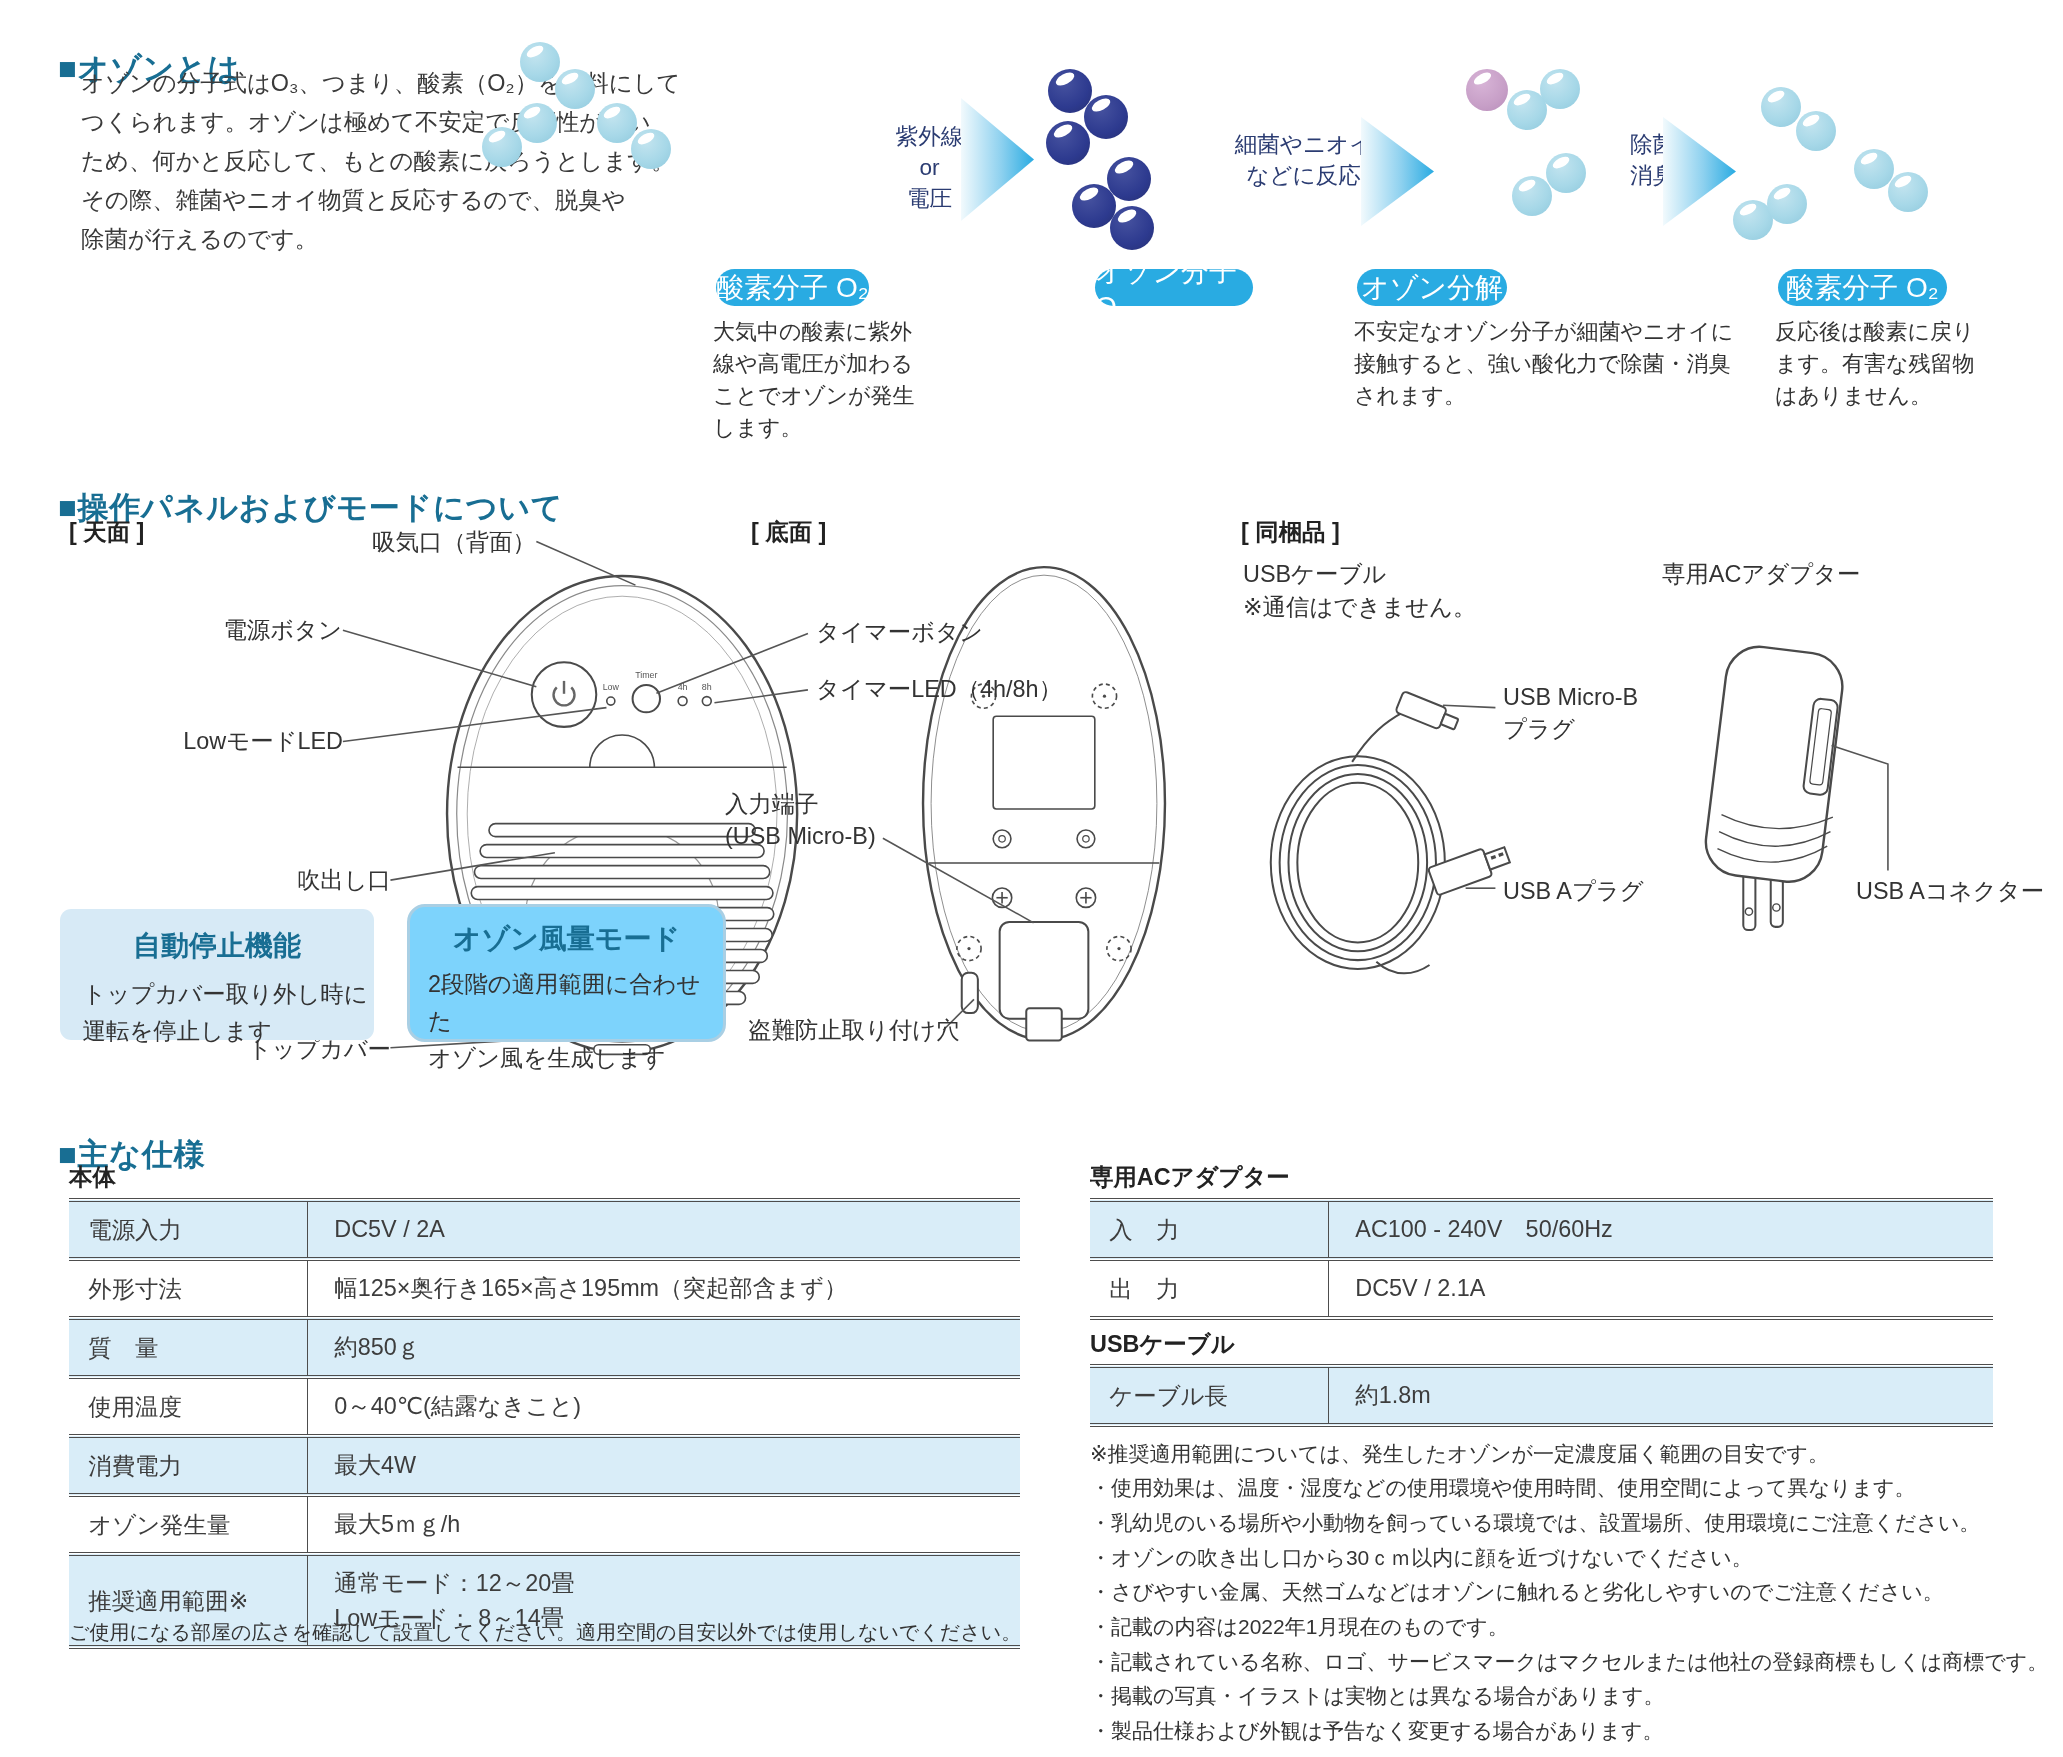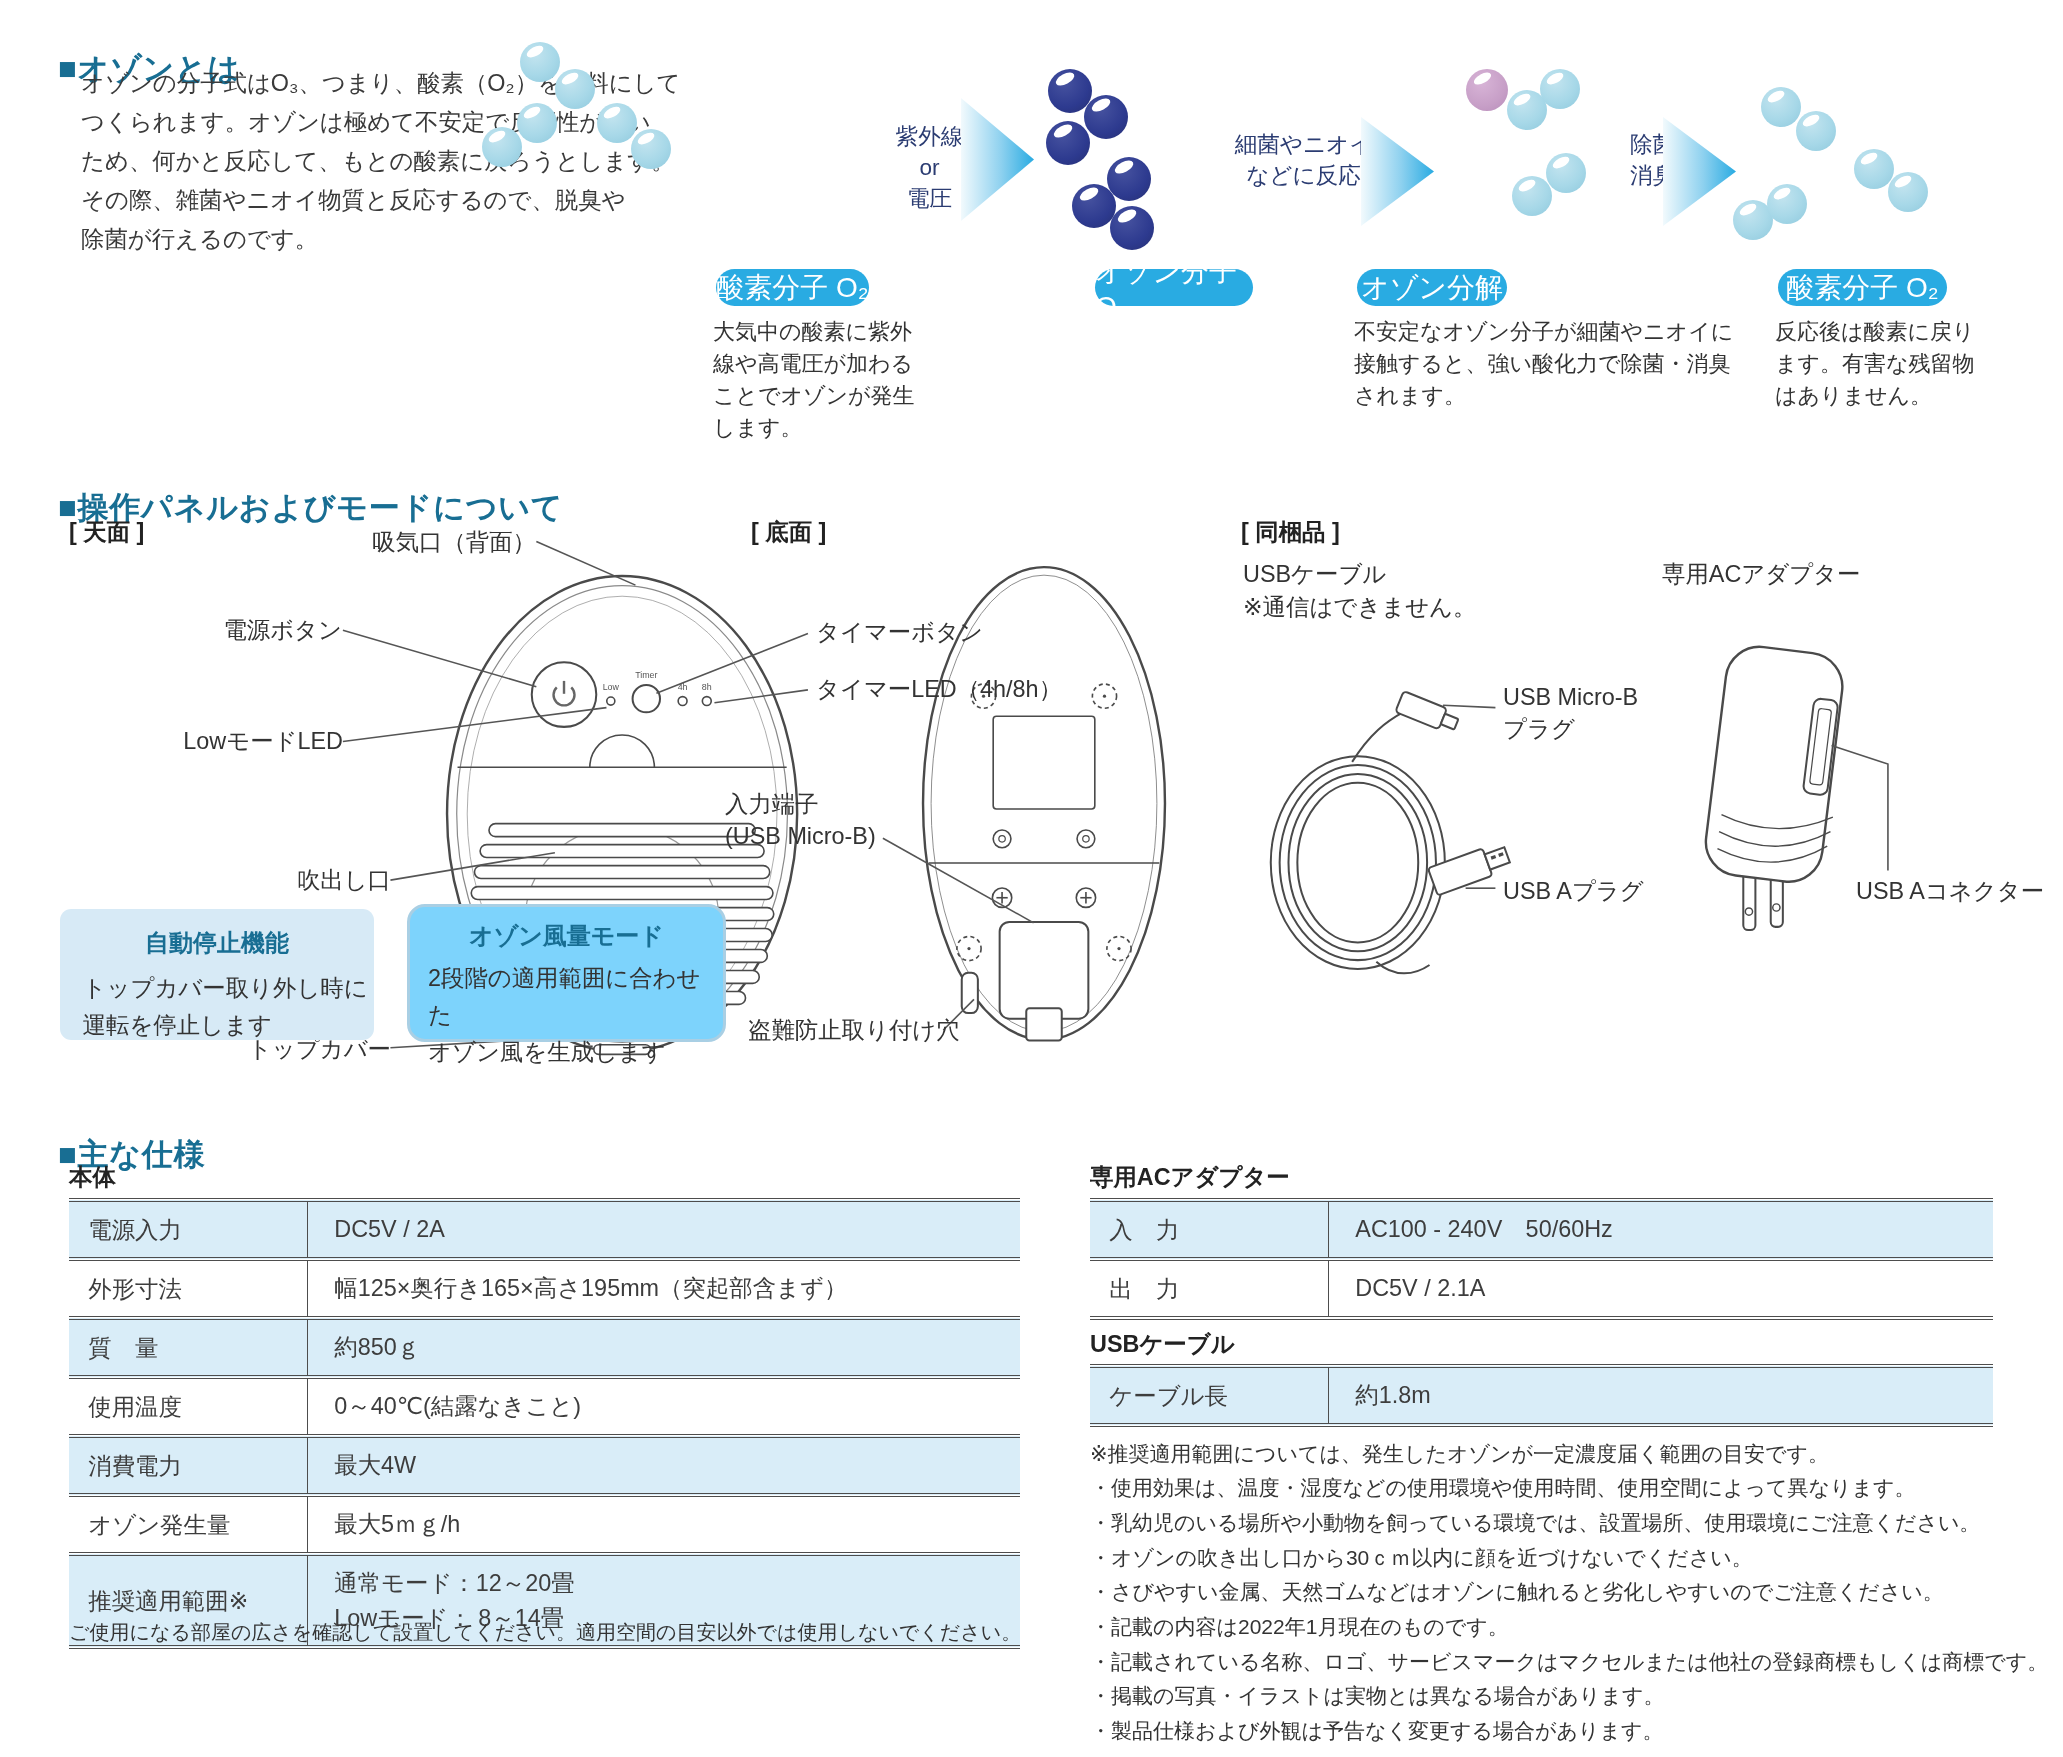--- a/index.html
+++ b/index.html
@@ -20,21 +20,21 @@
        background:linear-gradient(90deg,#f2fafd 0%,#8ed1ef 55%,#29abe2 100%);}
   .arrow-label{position:absolute;color:#2b3c72;font-size:22.6px;line-height:31px;text-align:center;font-weight:500;}
   .pill{position:absolute;height:37px;background:#29abe2;color:#fff;font-weight:normal;font-size:28px;
         border-radius:19.3px;display:flex;align-items:center;justify-content:center;}
   .caption{position:absolute;font-size:22px;line-height:32px;color:#333;}
   .bracket-label{position:absolute;font-size:23.4px;font-weight:bold;color:#222;}
   .callout{position:absolute;font-size:23.4px;line-height:32px;color:#333;}
   .r{text-align:right;}
   .inc-title{position:absolute;font-size:23.4px;color:#333;}
   
-  .fbox-title{font-size:24px;font-weight:bold;color:#186e93;text-align:center;margin-top:18px;}
+  .fbox-title{font-size:28px;font-weight:bold;color:#186e93;text-align:center;margin-top:18px;}
   .fbox-body{font-size:23.4px;line-height:37px;color:#333;margin:11.3px 0 0 22.6px;}
   
   .tbl-title{position:absolute;font-size:23.4px;font-weight:bold;color:#222;}
   .spec-table{position:absolute;border-collapse:collapse;table-layout:fixed;}
   .spec-table td{font-size:23.4px;color:#3d3d3d;border-bottom:4px double #4d4d4d;vertical-align:middle;}
   .spec-table tr:first-child td{border-top:4px double #4d4d4d;}
   .spec-table td.lbl{border-right:1.6px solid #4d4d4d;padding-left:19.3px;}
   .spec-table td.val{padding-left:26px;line-height:35px;}
   tr.blue td{background:#d9edf8;}
   .footnote{position:absolute;font-size:20px;color:#333;}

